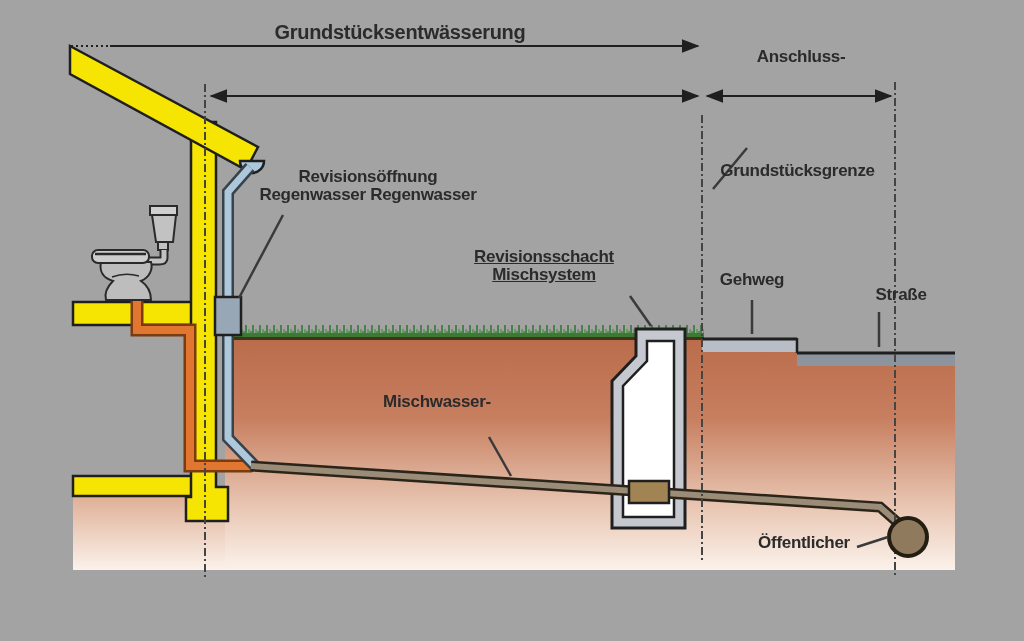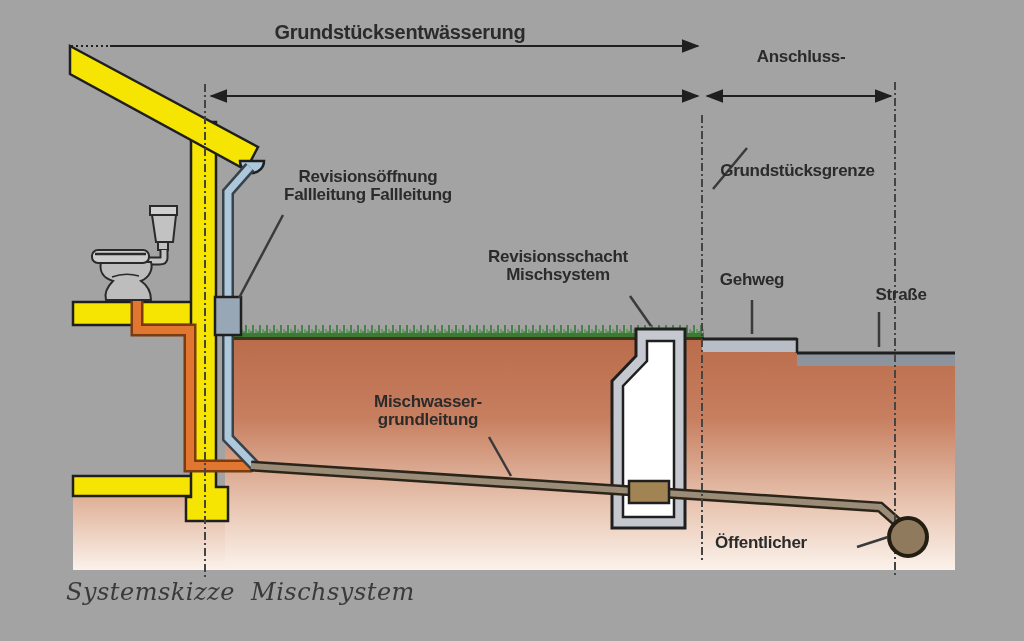--- a/index.html
+++ b/index.html
@@ -130,36 +130,34 @@
 
 
 <div class="lbl" style="left:726px;top:48px;width:150px;">
   <div>Anschluss-</div>
 </div>
 
 <div class="lbl" style="left:700px;top:122px;width:195px;margin-top:40px;">Grundstücksgrenze</div>
 
 <div class="lbl" style="left:243px;top:168px;width:250px;">
   <div>Revisionsöffnung</div>
-  <div>Fallleitung Fallleitung</div>
+  <div>Regenwasser Regenwasser</div>
 </div>
 
-<div class="lbl" style="left:458px;top:248px;width:200px;">
+<div class="lbl" style="left:444px;top:248px;width:200px;text-decoration:underline;">
   <div>Revisionsschacht</div>
   <div>Mischsystem</div>
 </div>
 
 <div class="lbl" style="left:702px;top:271px;width:100px;text-align:center;">Gehweg</div>
 
 <div class="lbl" style="left:851px;top:286px;width:100px;">Straße</div>
 
-<div class="lbl" style="left:338px;top:393px;width:180px;">
+<div class="lbl" style="left:347px;top:393px;width:180px;">
   <div>Mischwasser-</div>
-  <div>grundleitung</div>
 </div>
 
-<div class="lbl" style="left:661px;top:534px;width:200px;text-align:center;">
+<div class="lbl" style="left:704px;top:534px;width:200px;text-align:center;">
   <div>Öffentlicher</div>
 </div>
 
-<div class="caption" style="left:66px;top:578px;">Systemskizze Mischsystem</div>
 
 </div>
 
 </body></html>

